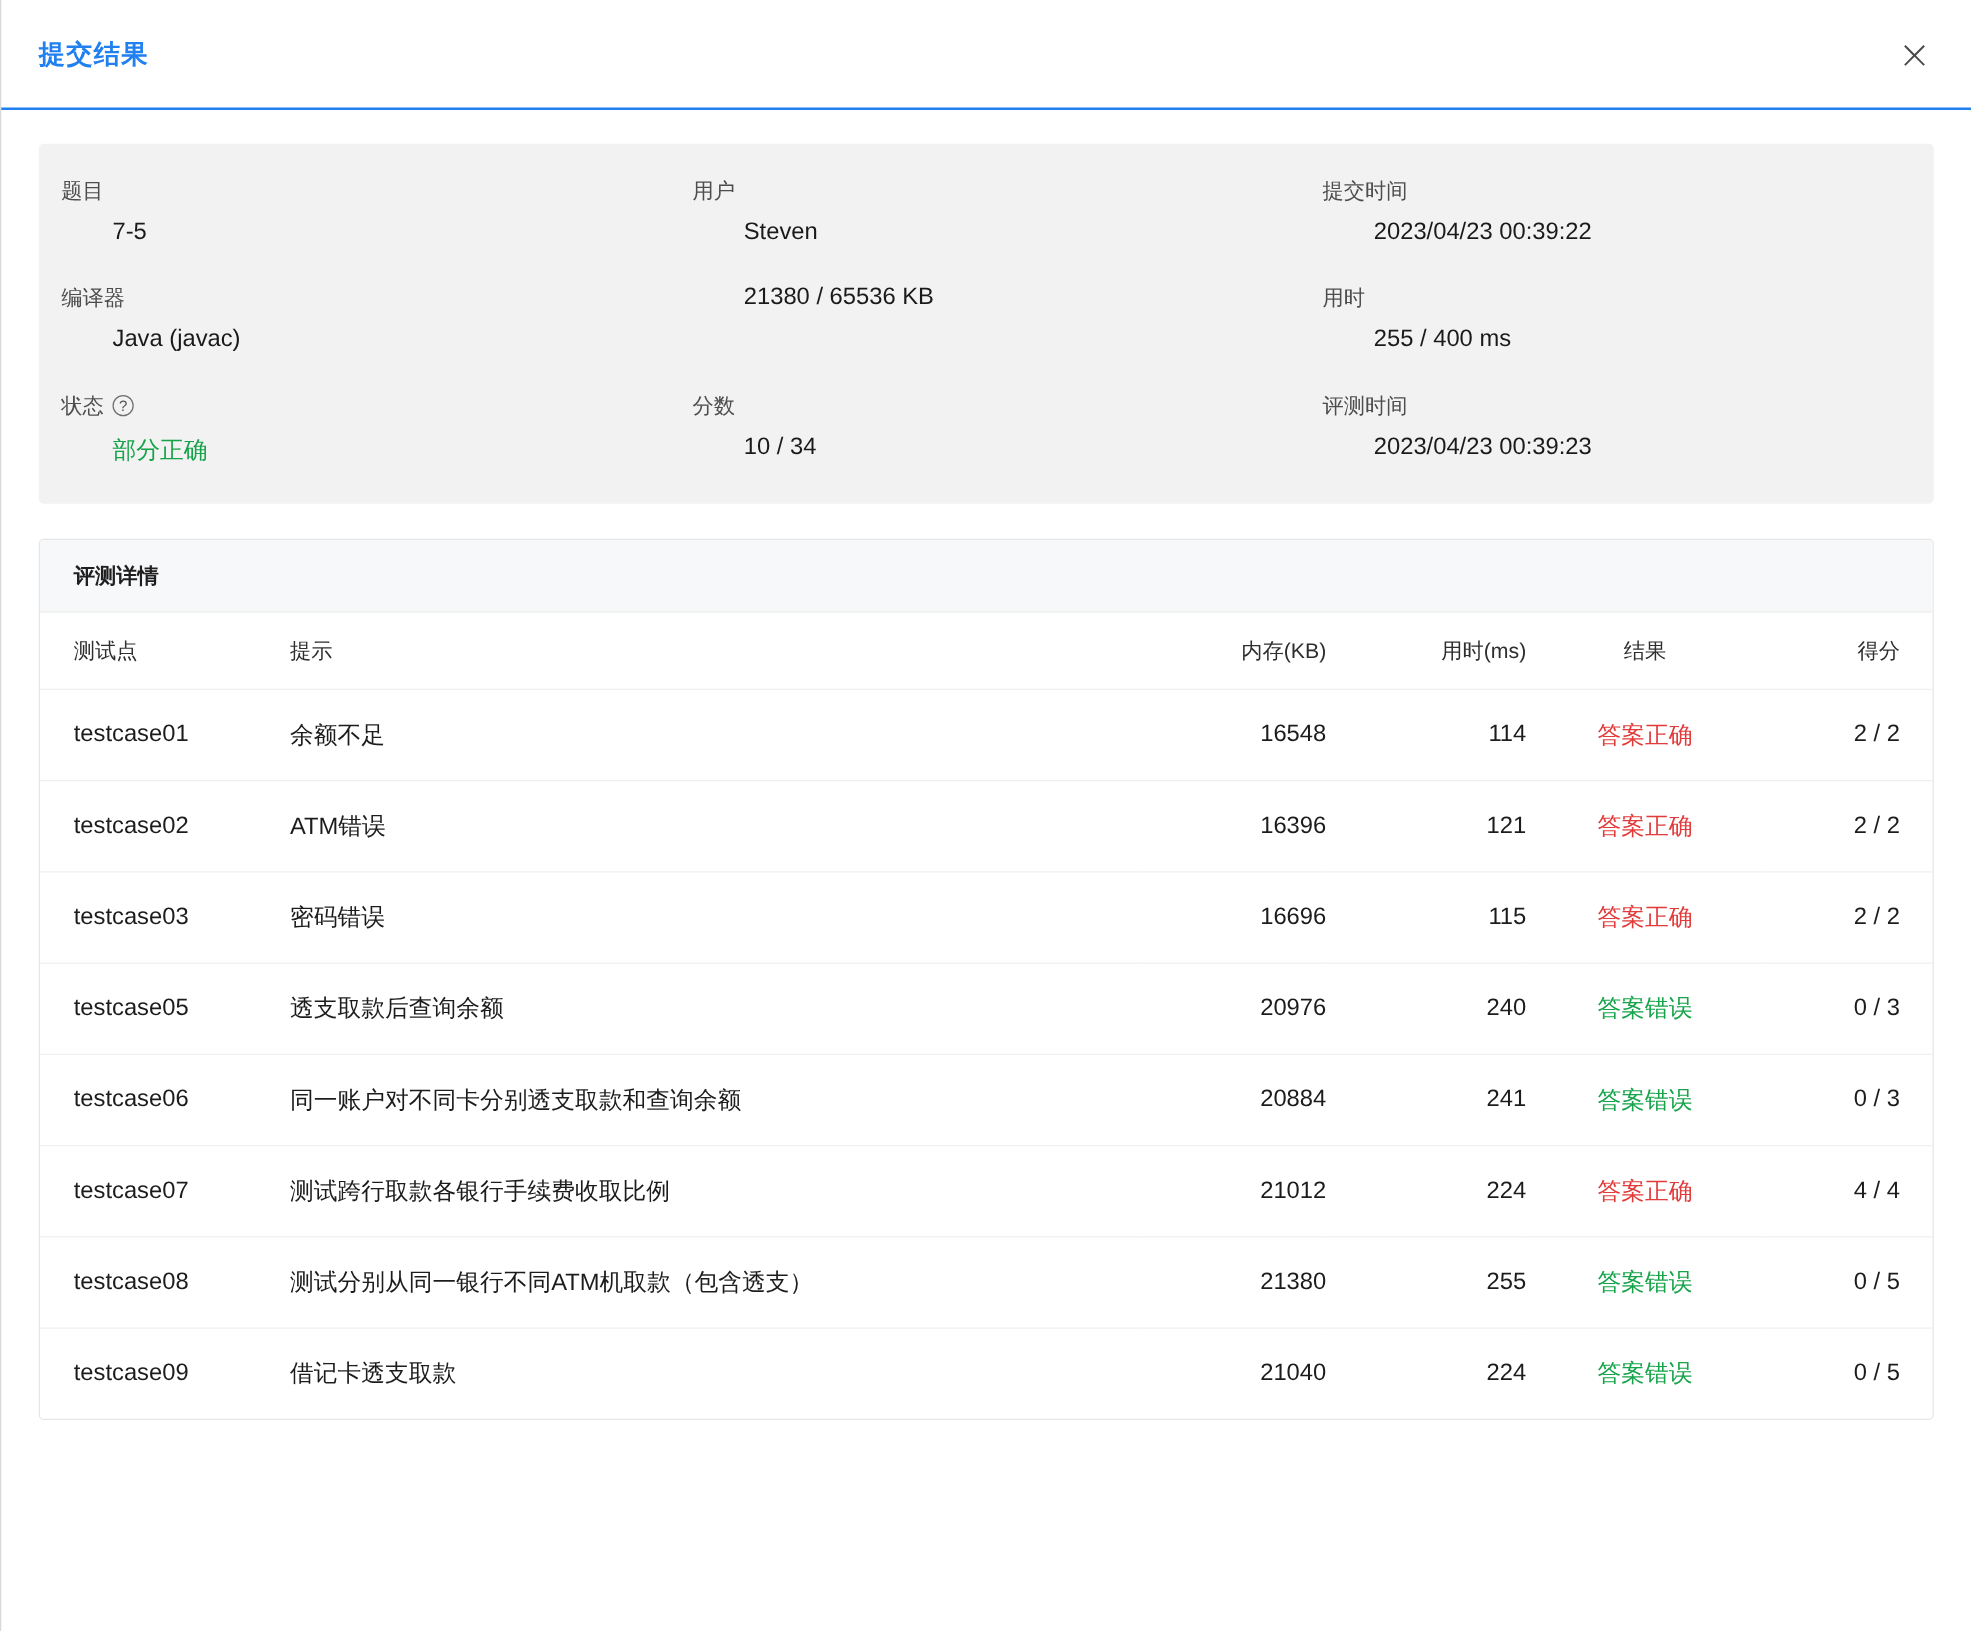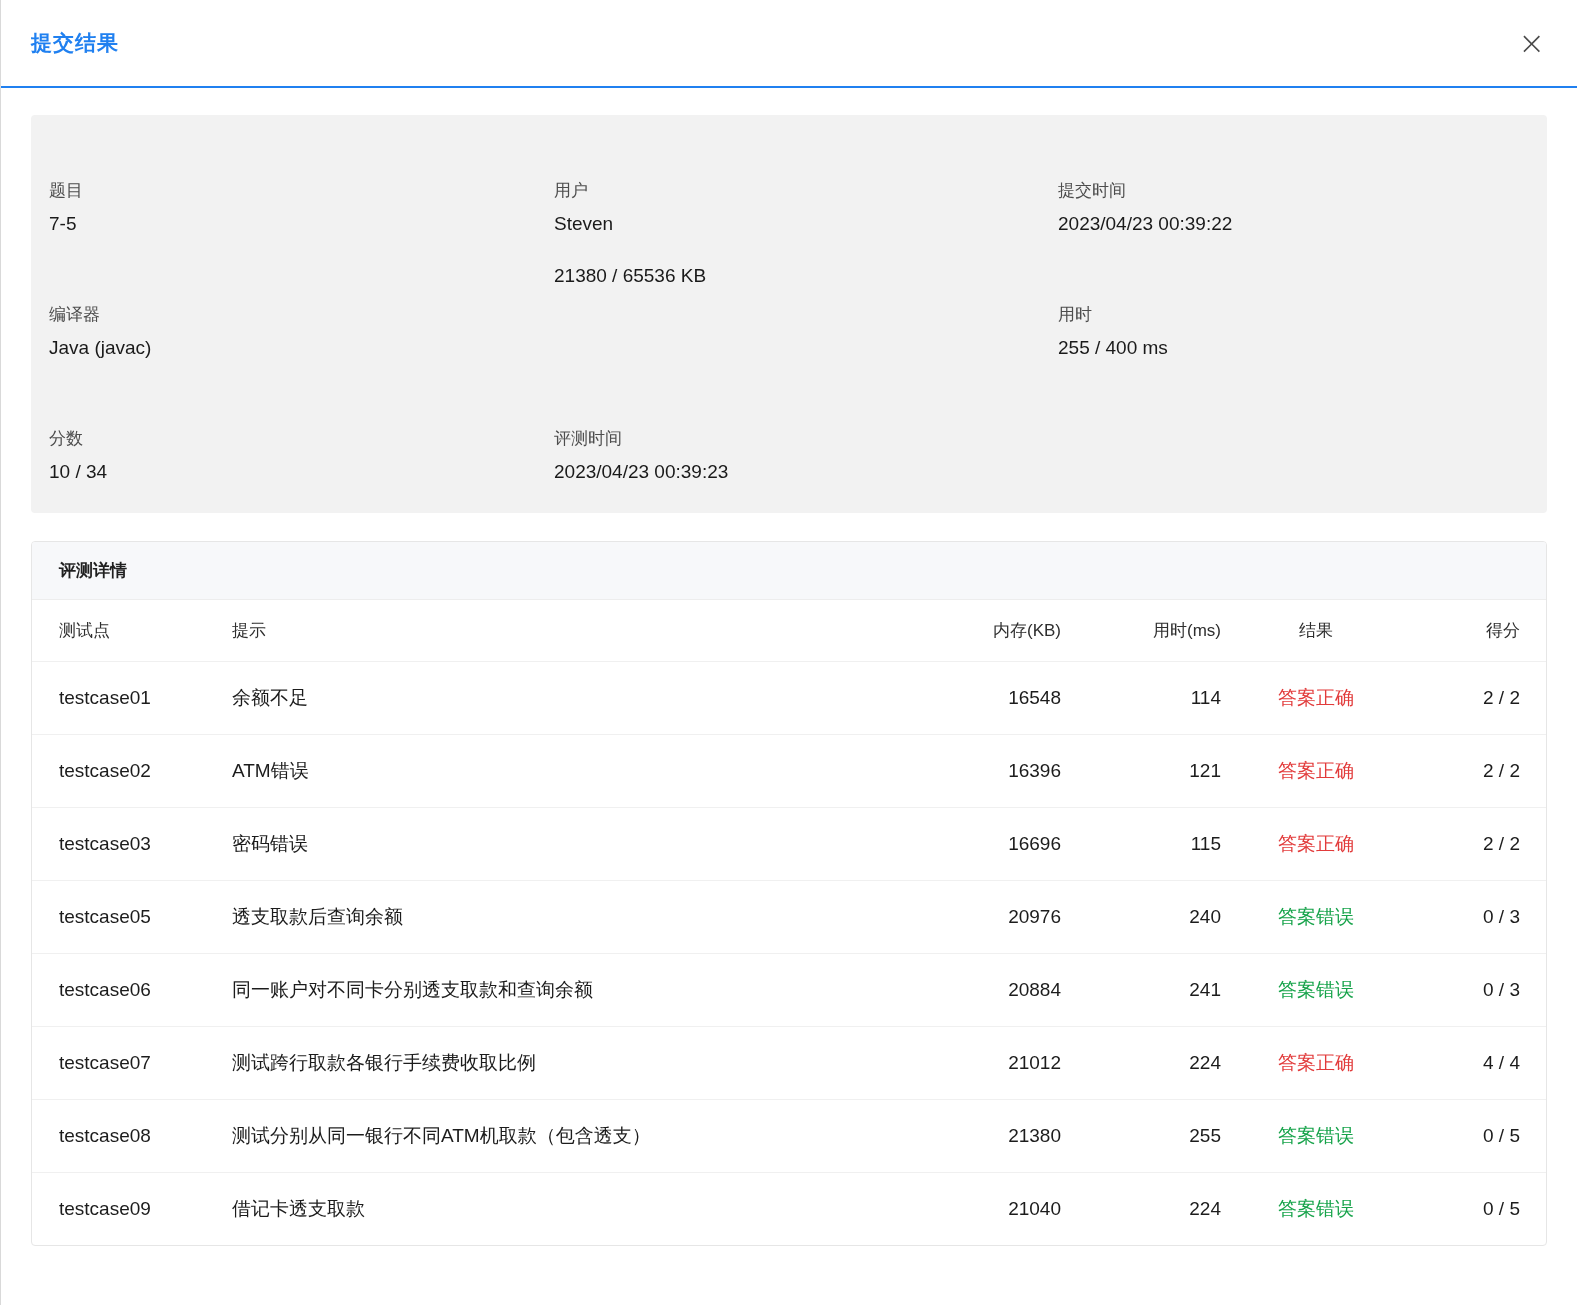--- a/index.html
+++ b/index.html
@@ -43,23 +43,22 @@
     border-radius:4px;
     padding:26px 18px 0 18px;
     display:grid;
     grid-template-columns:505px 504px 1fr;
   }
   .field{margin-bottom:30px;}
   .field-label{
     font-size:17px;color:#4d4d4d;
     display:flex;align-items:center;gap:7px;
     margin-bottom:11px;
-    margin-top:38px;
-  }
-  .field-value{font-size:19px;color:#1a1a1a;}
+  }
+  .field-value{font-size:19px;color:#1a1a1a;margin-left:41px;}
   .field-value.green{color:var(--green);}
   .field-value.bold{font-weight:400;}
   .help-icon{
     width:17px;height:17px;
     border:1px solid #6f6f6f;border-radius:50%;
     display:inline-flex;align-items:center;justify-content:center;
     font-size:12px;color:#555;cursor:pointer;
     line-height:1;
   }
   
@@ -133,20 +132,27 @@
 
       <div class="field">
         <div class="field-value">21380 / 65536 KB</div>
       </div>
 
       <div class="field">
         <div class="field-label">用时</div>
         <div class="field-value">255 / 400 ms</div>
       </div>
 
+      <div class="field">
+        <div class="field-label">
+          <span>状态</span>
+          <span class="help-icon">?</span>
+        </div>
+        <div class="field-value green">部分正确</div>
+      </div>
 
       <div class="field">
         <div class="field-label">分数</div>
         <div class="field-value bold">10 / 34</div>
       </div>
 
       <div class="field">
         <div class="field-label">评测时间</div>
         <div class="field-value">2023/04/23 00:39:23</div>
       </div>

